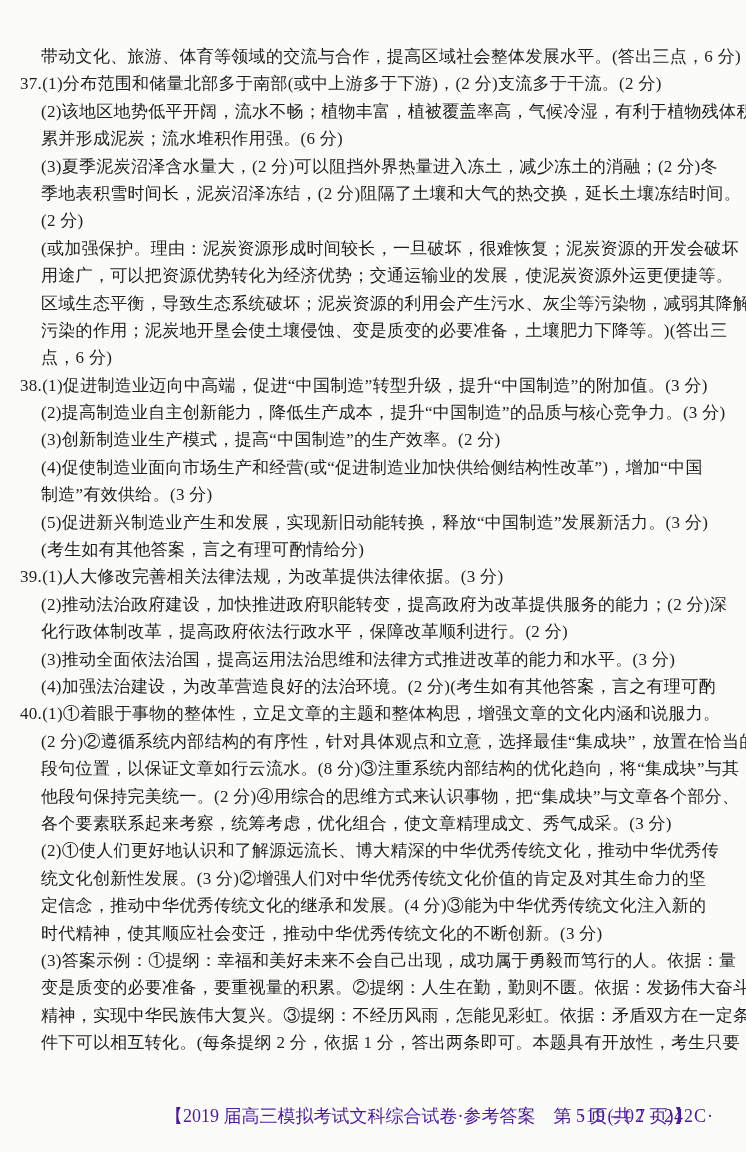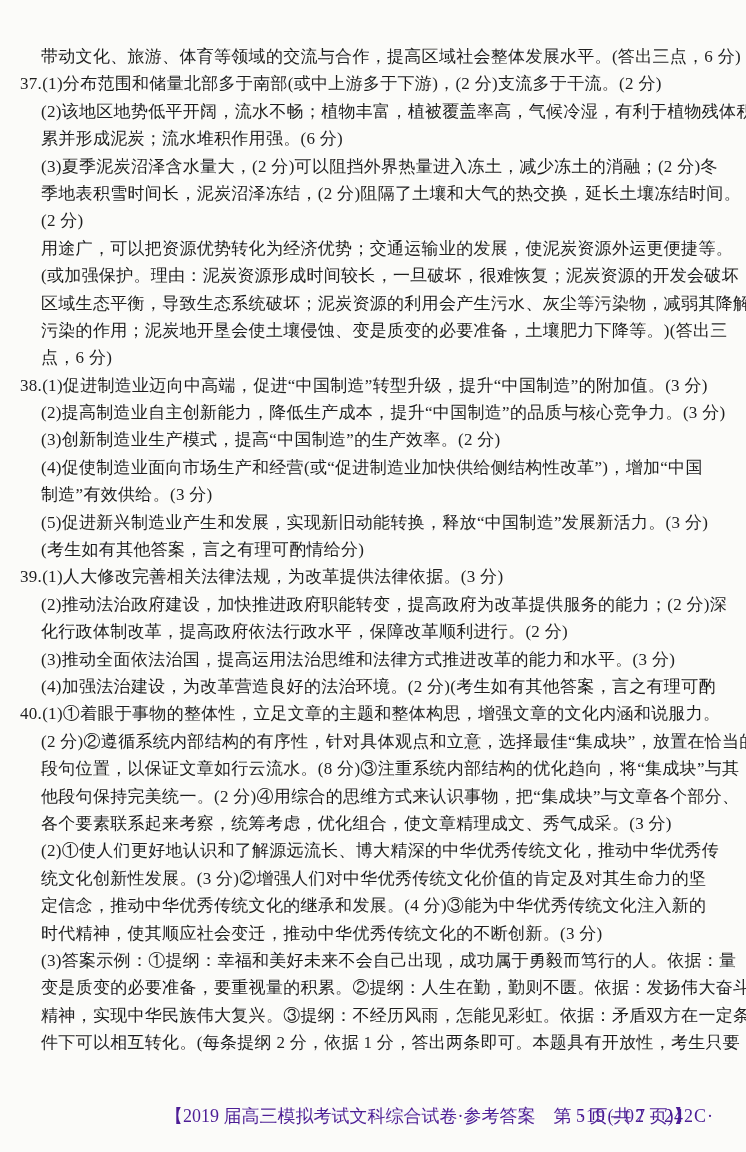--- a/index.html
+++ b/index.html
@@ -56,22 +56,22 @@
 
 <div class="page">
   <div class="content">
     <div class="line">带动文化、旅游、体育等领域的交流与合作，提高区域社会整体发展水平。(答出三点，6 分)</div>
     <div class="line q">37.(1)分布范围和储量北部多于南部(或中上游多于下游)，(2 分)支流多于干流。(2 分)</div>
     <div class="line">(2)该地区地势低平开阔，流水不畅；植物丰富，植被覆盖率高，气候冷湿，有利于植物残体积</div>
     <div class="line">累并形成泥炭；流水堆积作用强。(6 分)</div>
     <div class="line">(3)夏季泥炭沼泽含水量大，(2 分)可以阻挡外界热量进入冻土，减少冻土的消融；(2 分)冬</div>
     <div class="line">季地表积雪时间长，泥炭沼泽冻结，(2 分)阻隔了土壤和大气的热交换，延长土壤冻结时间。</div>
     <div class="line">(2 分)</div>
+    <div class="line">(或加强保护。理由：泥炭资源形成时间较长，一旦破坏，很难恢复；泥炭资源的开发会破坏</div>
     <div class="line">用途广，可以把资源优势转化为经济优势；交通运输业的发展，使泥炭资源外运更便捷等。</div>
-    <div class="line">(或加强保护。理由：泥炭资源形成时间较长，一旦破坏，很难恢复；泥炭资源的开发会破坏</div>
     <div class="line">区域生态平衡，导致生态系统破坏；泥炭资源的利用会产生污水、灰尘等污染物，减弱其降解</div>
     <div class="line">污染的作用；泥炭地开垦会使土壤侵蚀、变是质变的必要准备，土壤肥力下降等。)(答出三</div>
     <div class="line">点，6 分)</div>
     <div class="line q">38.(1)促进制造业迈向中高端，促进“中国制造”转型升级，提升“中国制造”的附加值。(3 分)</div>
     <div class="line">(2)提高制造业自主创新能力，降低生产成本，提升“中国制造”的品质与核心竞争力。(3 分)</div>
     <div class="line">(3)创新制造业生产模式，提高“中国制造”的生产效率。(2 分)</div>
     <div class="line">(4)促使制造业面向市场生产和经营(或“促进制造业加快供给侧结构性改革”)，增加“中国</div>
     <div class="line">制造”有效供给。(3 分)</div>
     <div class="line">(5)促进新兴制造业产生和发展，实现新旧动能转换，释放“中国制造”发展新活力。(3 分)</div>
     <div class="line">(考生如有其他答案，言之有理可酌情给分)</div>

